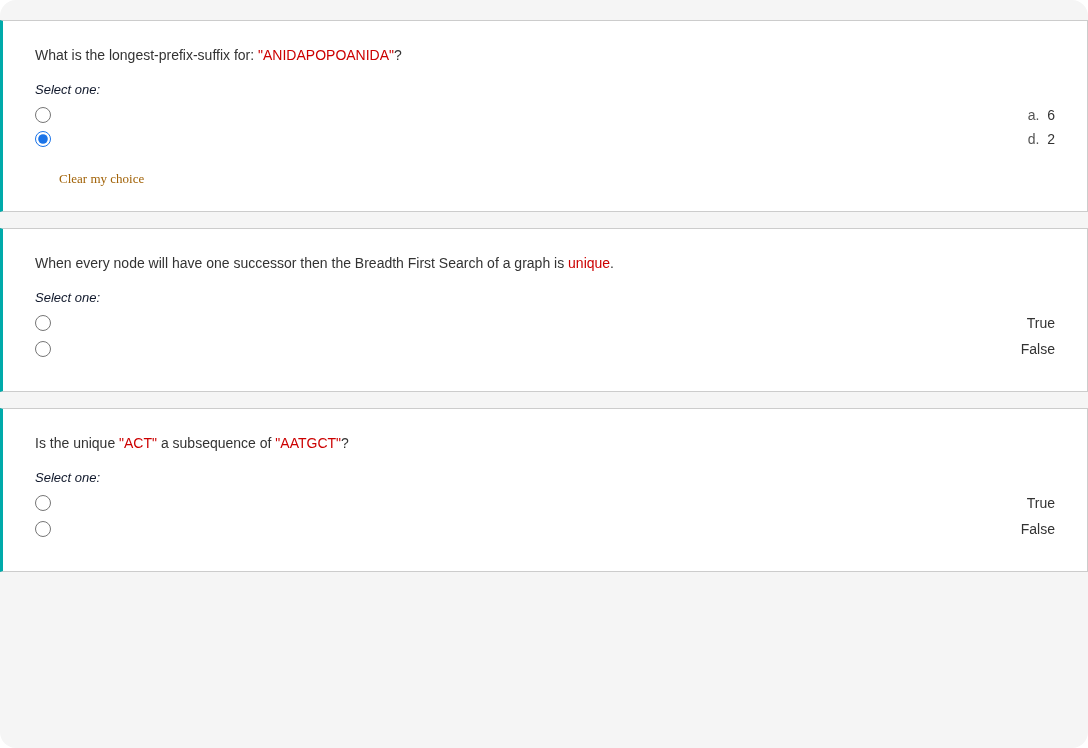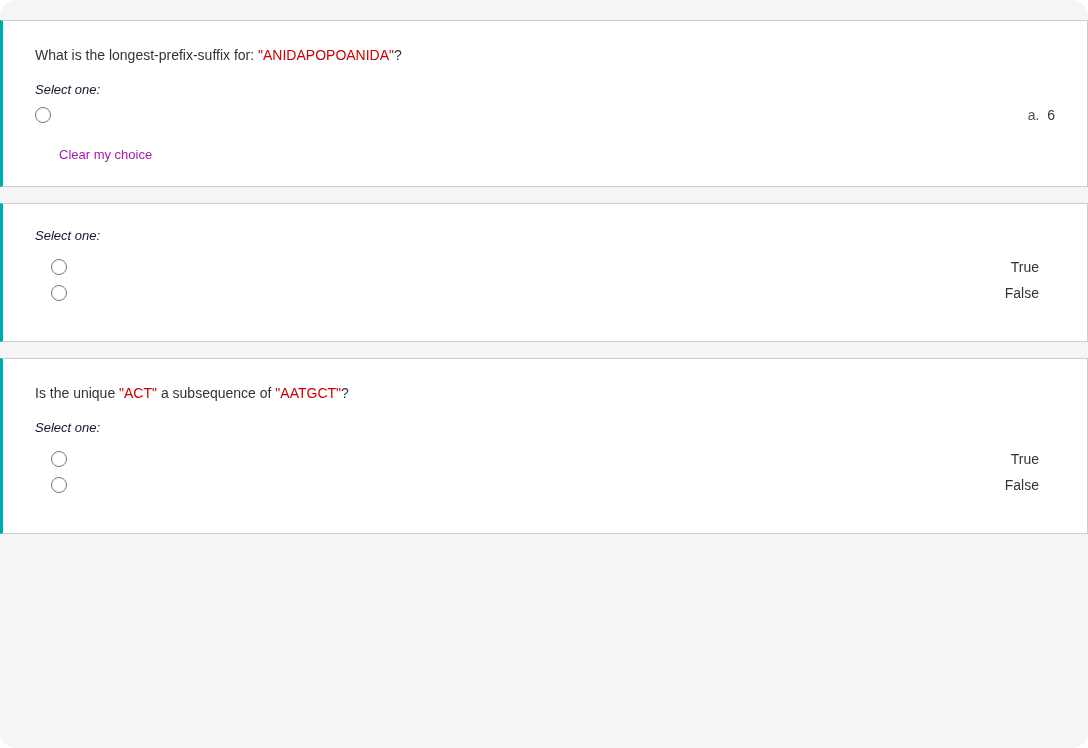--- a/index.html
+++ b/index.html
@@ -80,30 +80,31 @@
     }
 
     .option-value {
       color: #333;
     }
 
     .clear-link {
       display: inline-block;
       margin-top: 16px;
       margin-left: 24px;
-      color: #a21caf;
+      color: #a16207;
       font-size: 13px;
       text-decoration: none;
       cursor: pointer;
+      font-family: Liberation Serif, serif;
     }
 
     .true-false-options {
       list-style: none;
       padding: 0;
-      margin: 16px;
+      margin: 0;
     }
 
     .true-false-options .option-item {
       margin-bottom: 10px;
     }
   </style>
 </head>
 <body>
 
 <div class="page-container">
@@ -114,25 +115,35 @@
     </div>
     <div class="select-one-label">Select one:</div>
     <ul class="options-list">
       <li class="option-item">
         <input type="radio" name="q1" id="q1a" style="">
         <label for="q1a">
           <span class="option-label">a.</span>
           <span class="option-value">6</span>
         </label>
       </li>
+      <li class="option-item">
+        <input type="radio" name="q1" id="q1d" checked="" style="">
+        <label for="q1d">
+          <span class="option-label">d.</span>
+          <span class="option-value">2</span>
+        </label>
+      </li>
     </ul>
     <a class="clear-link">Clear my choice</a>
   </div>
 
   <div class="question-card">
+    <div class="question-text">
+      <span>When every node will have one successor then the Breadth First Search of a graph is </span><span class="highlight">unique</span><span>.</span>
+    </div>
     <div class="select-one-label">Select one:</div>
     <ul class="true-false-options">
       <li class="option-item">
         <input type="radio" name="q2" id="q2true" style="">
         <label for="q2true">
           <span class="option-value">True</span>
         </label>
       </li>
       <li class="option-item">
         <input type="radio" name="q2" id="q2false" style="">

